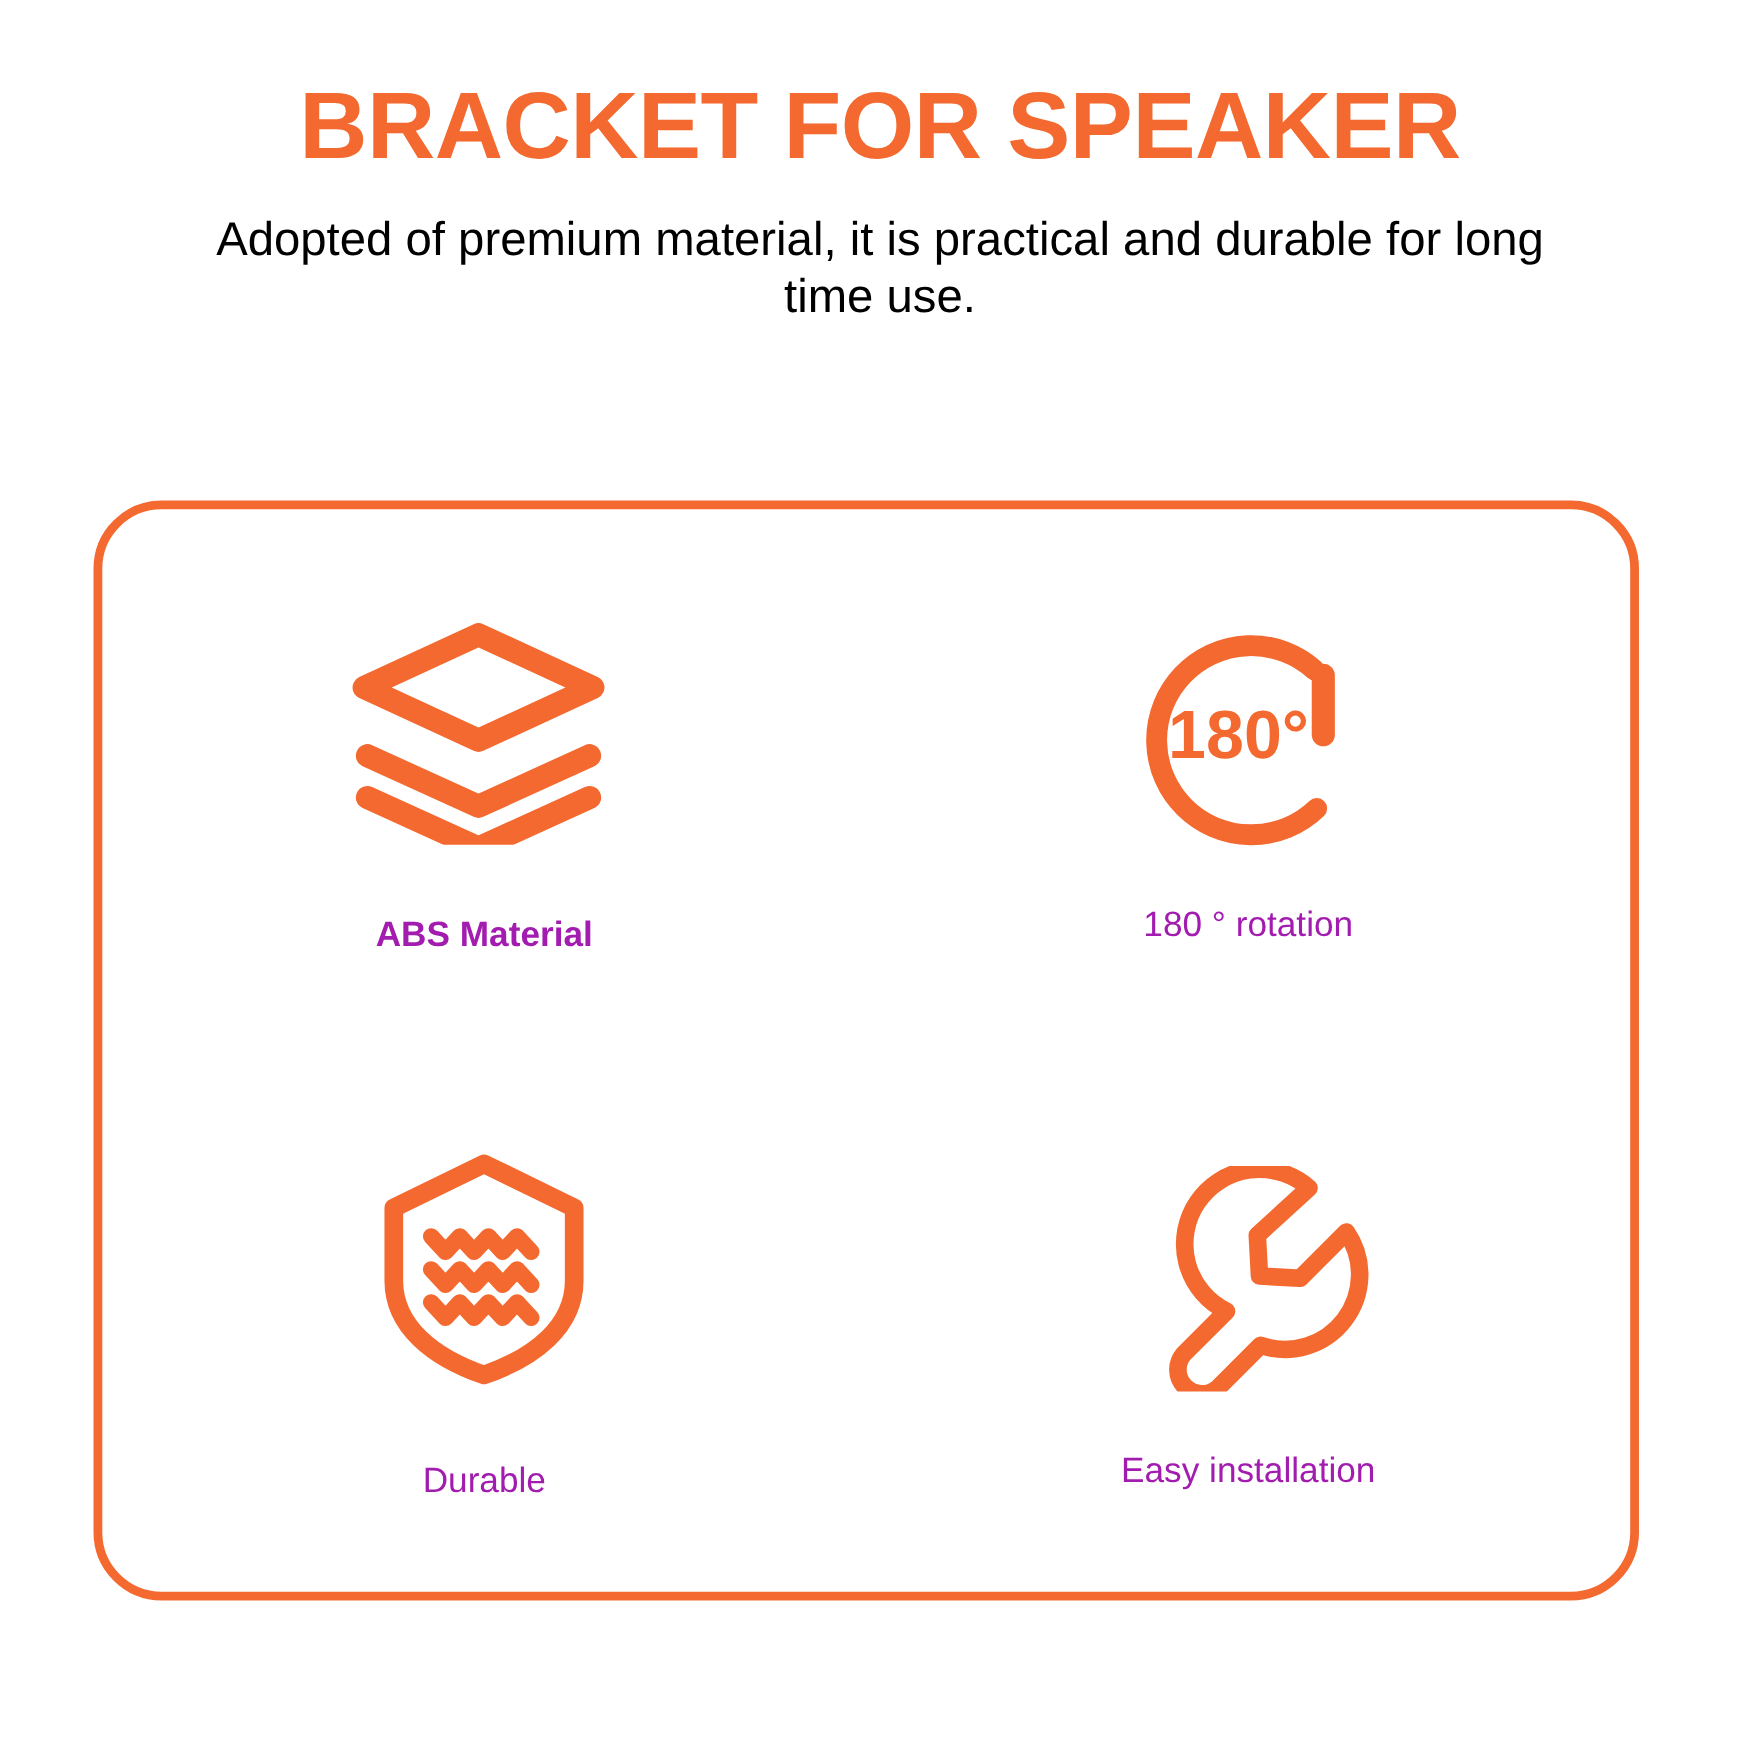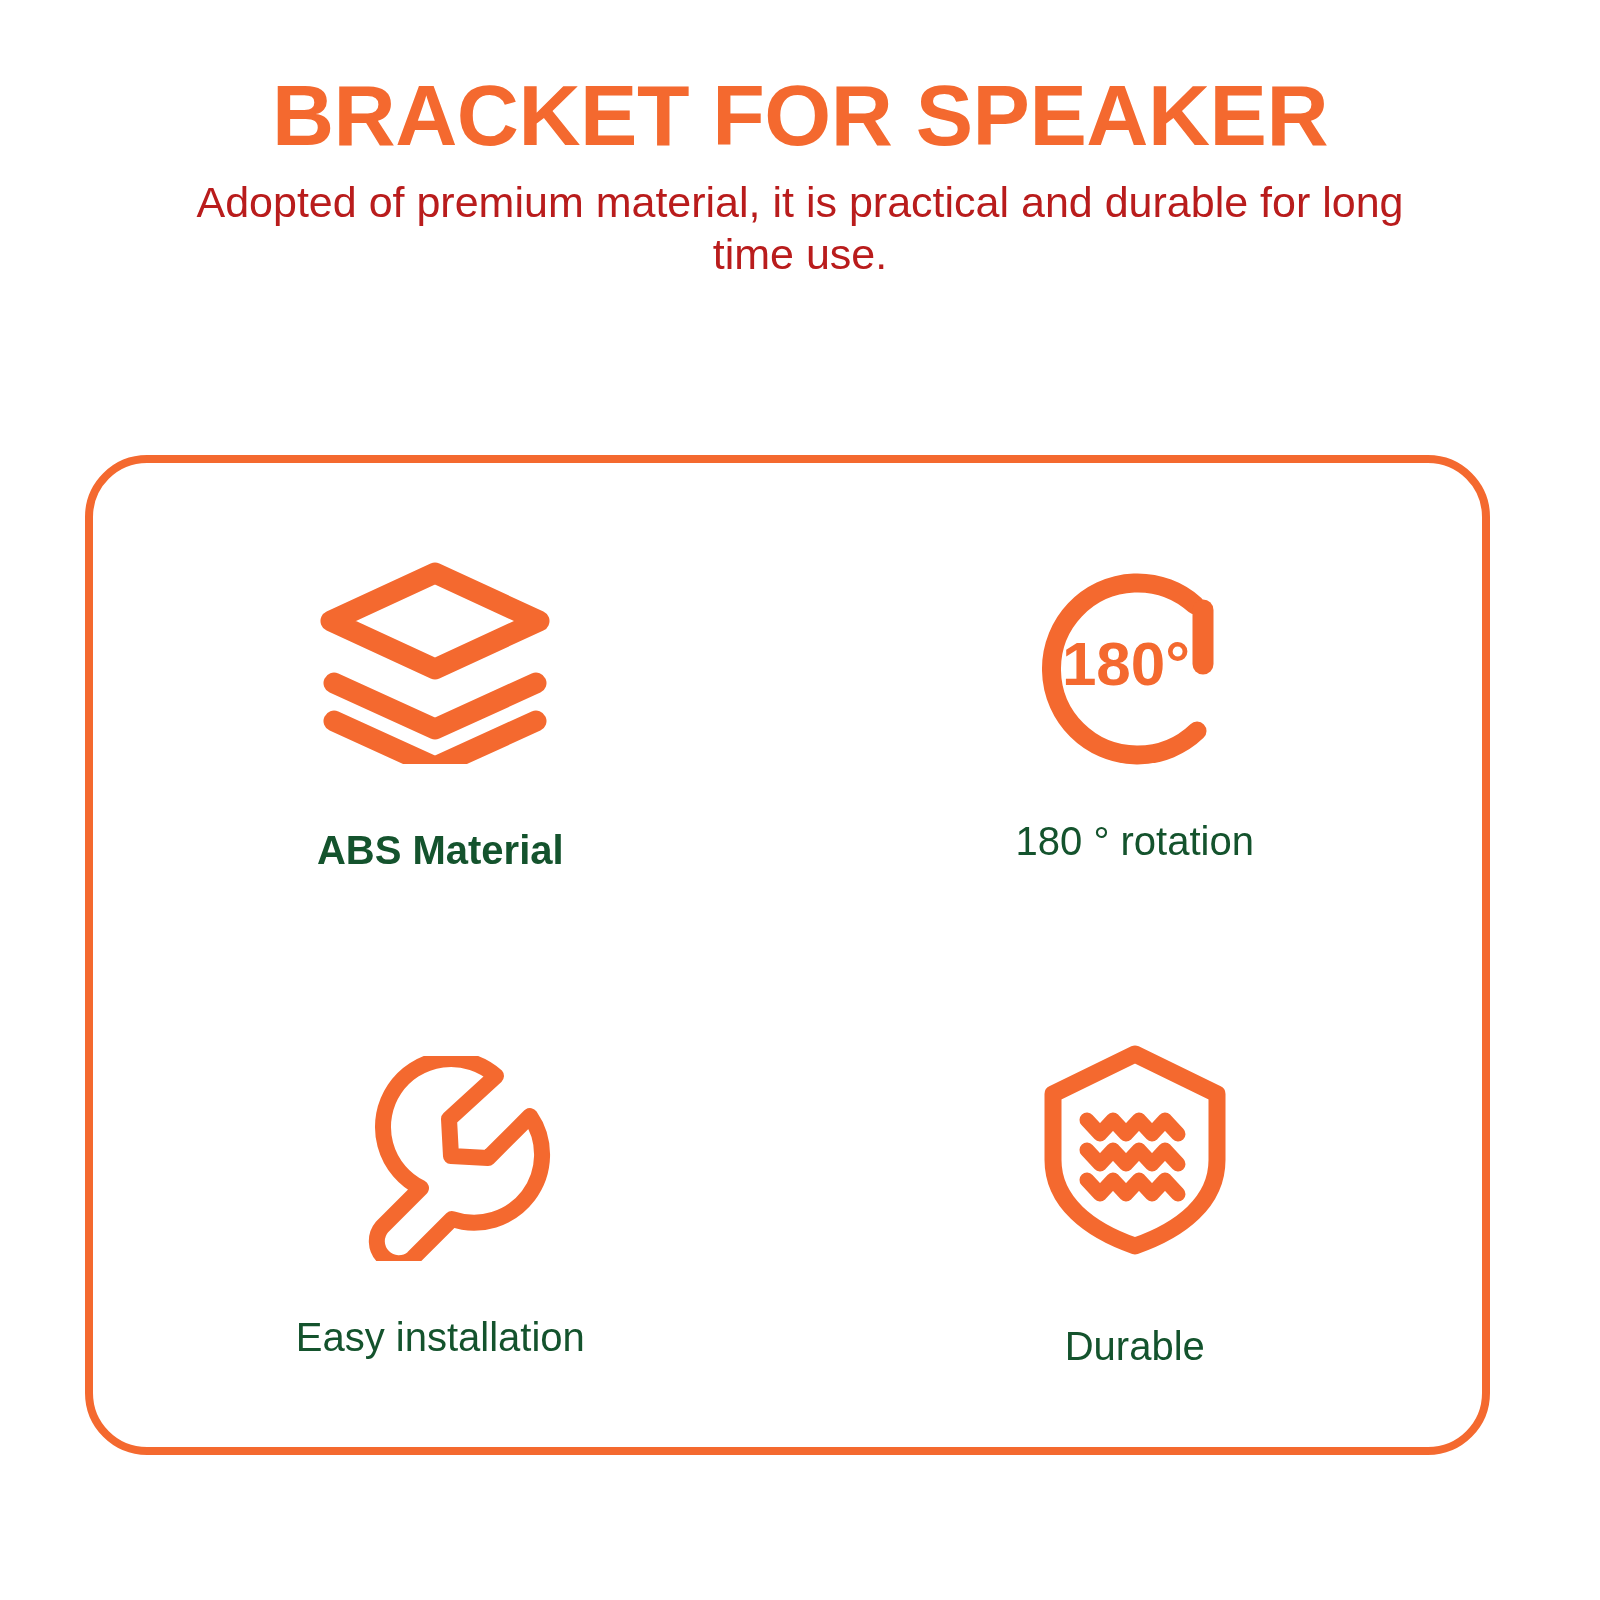--- a/index.html
+++ b/index.html
@@ -27,27 +27,27 @@
     margin: 0;
     padding-top: 72px;
     font-size: 86px;
     font-weight: bold;
     letter-spacing: -0.5px;
     line-height: 1.0;
     color: #F4692F;
     font-family: "Liberation Sans", sans-serif;
   }
   .subtitle {
-    margin: 0 auto;
+    margin: 16px auto;
     padding-top: 18px;
     width: 1290px;
     font-size: 43px;
     font-weight: normal;
     line-height: 1.22;
-    color: #b91c1c;
+    color: #000000;
     font-family: "Liberation Sans", sans-serif;
   }
 
   
   .panel {
     position: absolute;
     left: 85px;
     top: 455px;
     width: 1405px;
     height: 1000px;
@@ -75,22 +75,22 @@
     justify-content: center;
   }
   .cell-icon {
     display: flex;
     align-items: center;
     justify-content: center;
     height: 230px;
   }
   .cell-label {
     margin-top: 34px;
-    font-size: 40px;
-    color: #14532d;
+    font-size: 32px;
+    color: #a21caf;
     line-height: 1.1;
     text-align: center;
     font-family: "Liberation Sans", sans-serif;
   }
   .cell-label.strong { font-weight: bold; }
 
   
   .cell.c-abs    .cell-icon { margin-left: -10px; }
   .cell.c-abs    .cell-label { margin-top: 52px; }
   .cell.c-rot    .cell-label { margin-top: 33px; }
@@ -128,47 +128,47 @@
                    A 86 86 0 1 0 170 163" fill="none" stroke="#F4692F" stroke-width="19" stroke-linecap="round"></path>
 
           <path d="M 176 42 L 176 96" stroke="#F4692F" stroke-width="21" stroke-linecap="round"></path>
 
           <text x="99" y="117" text-anchor="middle" font-family="Liberation Sans, sans-serif" font-size="62" font-weight="bold" fill="#F4692F">180°</text>
         </svg>
       </div>
       <div class="cell-label">180 ° rotation</div>
     </div>
 
+    <div class="cell c-dur">
+      <div class="cell-icon">
+        <svg width="200" height="215" viewBox="0 0 200 215" fill="none" aria-hidden="true">
+          <path d="M100 12 L182 52 L182 118
+                   C182 160 146 188 100 204
+                   C54 188 18 160 18 118
+                   L18 52 Z" fill="none" stroke="#F4692F" stroke-width="17" stroke-linejoin="round" stroke-linecap="round"></path>
+          <polyline points="52,78 65,92 78,78 91,92 104,78 117,92 130,78 143,92" fill="none" stroke="#F4692F" stroke-width="15" stroke-linejoin="round" stroke-linecap="round"></polyline>
+          <polyline points="52,108 65,122 78,108 91,122 104,108 117,122 130,108 143,122" fill="none" stroke="#F4692F" stroke-width="15" stroke-linejoin="round" stroke-linecap="round"></polyline>
+          <polyline points="52,138 65,152 78,138 91,152 104,138 117,152 130,138 143,152" fill="none" stroke="#F4692F" stroke-width="15" stroke-linejoin="round" stroke-linecap="round"></polyline>
+        </svg>
+      </div>
+      <div class="cell-label">Durable</div>
+    </div>
+
     <div class="cell c-ins">
       <div class="cell-icon">
         <svg width="205" height="205" viewBox="0 0 205 205" fill="none" aria-hidden="true">
           <path d="M150 20
                    A 68 68 0 1 0 75 132
                    L 36 171
                    a 22 22 0 0 0 31 31
                    L 106 163
                    A 68 68 0 0 0 184 60
                    L 142 102
                    L 105 100
                    L 103 63
                    Z" fill="none" stroke="#F4692F" stroke-width="16" stroke-linejoin="round" stroke-linecap="round"></path>
         </svg>
       </div>
       <div class="cell-label">Easy installation</div>
     </div>
 
-    <div class="cell c-dur">
-      <div class="cell-icon">
-        <svg width="200" height="215" viewBox="0 0 200 215" fill="none" aria-hidden="true">
-          <path d="M100 12 L182 52 L182 118
-                   C182 160 146 188 100 204
-                   C54 188 18 160 18 118
-                   L18 52 Z" fill="none" stroke="#F4692F" stroke-width="17" stroke-linejoin="round" stroke-linecap="round"></path>
-          <polyline points="52,78 65,92 78,78 91,92 104,78 117,92 130,78 143,92" fill="none" stroke="#F4692F" stroke-width="15" stroke-linejoin="round" stroke-linecap="round"></polyline>
-          <polyline points="52,108 65,122 78,108 91,122 104,108 117,122 130,108 143,122" fill="none" stroke="#F4692F" stroke-width="15" stroke-linejoin="round" stroke-linecap="round"></polyline>
-          <polyline points="52,138 65,152 78,138 91,152 104,138 117,152 130,138 143,152" fill="none" stroke="#F4692F" stroke-width="15" stroke-linejoin="round" stroke-linecap="round"></polyline>
-        </svg>
-      </div>
-      <div class="cell-label">Durable</div>
-    </div>
-
   </div>
 </div>
 
 </body></html>

